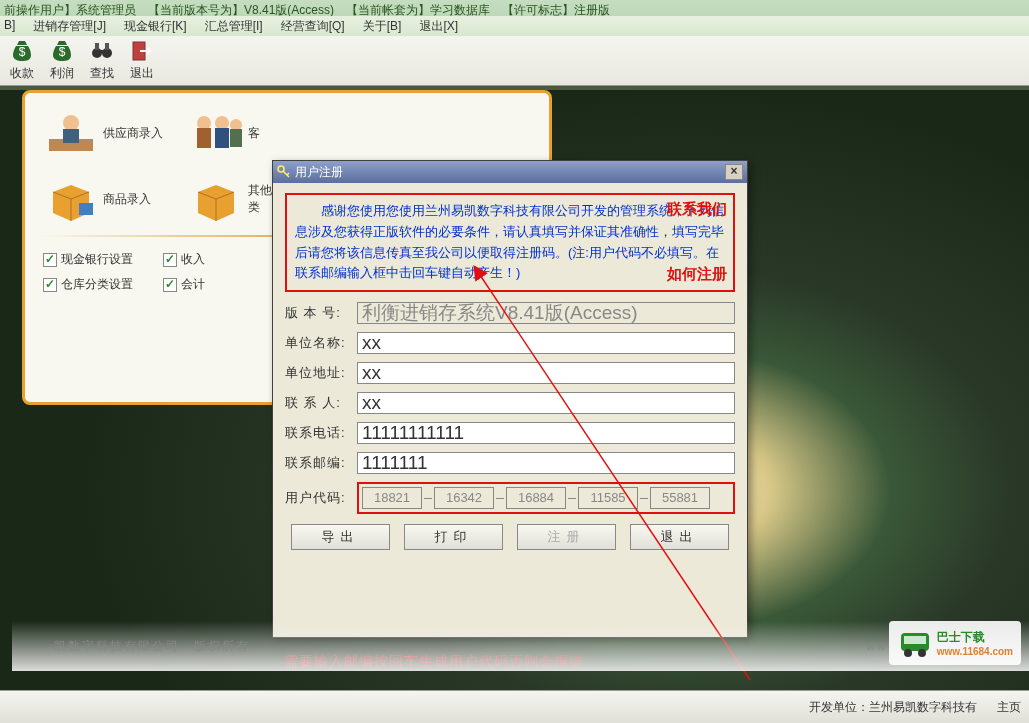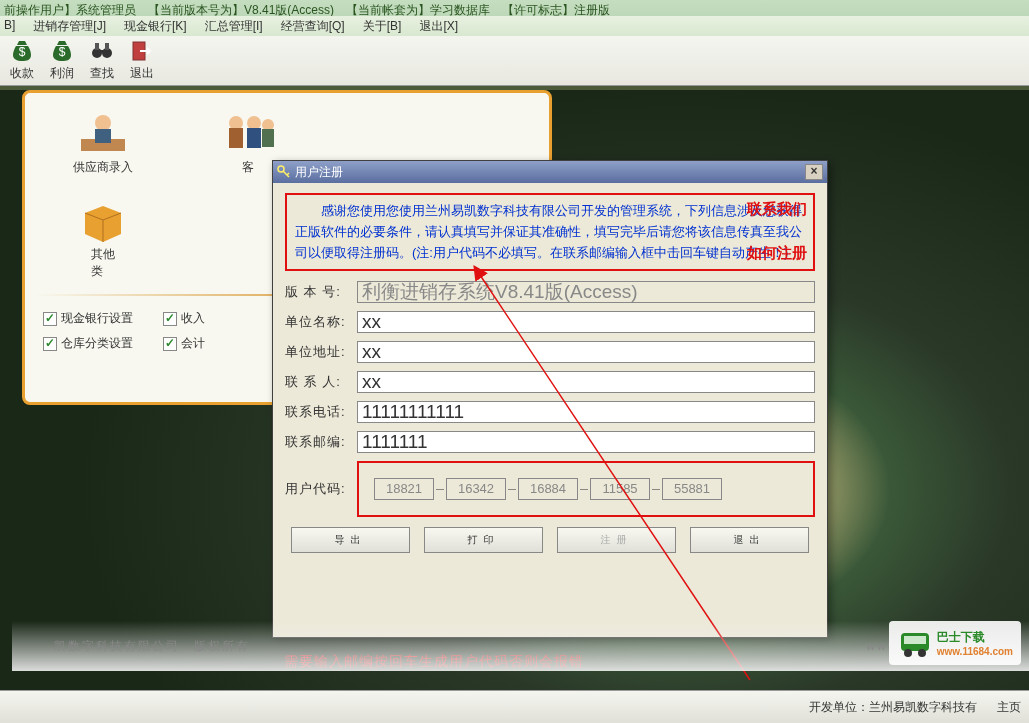--- a/index.html
+++ b/index.html
@@ -5,48 +5,48 @@
 *{box-sizing:border-box;margin:0;padding:0;font-family:"SimSun","Microsoft YaHei",sans-serif;font-size:12px}
 body{width:1029px;height:723px;overflow:hidden;background:#4a5a3a;position:relative}
 .titlebar{height:16px;background:linear-gradient(#c5ddc0,#bdd8b8);color:#2a5520;padding:2px 4px;font-size:12px;white-space:nowrap;overflow:hidden}
 .menubar{height:20px;background:linear-gradient(#e8f0e0,#d8e8d0);padding:2px 4px;display:flex;gap:18px;font-size:12px;color:#333}
 .toolbar{height:50px;background:linear-gradient(#f5f5f0,#e8e8e0);border-bottom:1px solid #999;display:flex;align-items:center;padding:2px}
 .tbtn{width:40px;height:46px;display:flex;flex-direction:column;align-items:center;justify-content:center;gap:2px;font-size:11px;color:#333}
 .tbtn svg{width:24px;height:24px}
 .workspace{position:absolute;left:0;top:90px;right:0;bottom:26px;background:radial-gradient(ellipse 600px 400px at 680px 400px,#f5e8c0 0%,#d8c888 15%,#3a5838 35%,#2a3828 55%,#1a2818 100%)}
 .panel{position:absolute;left:22px;top:0;width:530px;height:315px;background:#f8f8f0;border:3px solid #e8a030;border-radius:8px;padding:10px}
 .iconrow{display:flex;gap:25px;padding:8px;margin-bottom:6px}
-.iconcell{width:120px;display:flex;flex-direction:column;align-items:center;gap:4px;font-size:12px;color:#333}
+.iconcell{width:120px;display:flex;flex-direction:row;align-items:center;gap:4px;font-size:12px;color:#333}
 .iconcell .icopic{width:56px;height:44px}
 .hr{height:2px;background:linear-gradient(90deg,#f8f8f0,#e0b060,#f8f8f0);margin:4px 0 10px}
 .chkrow{display:flex;gap:30px;padding:4px 8px}
 .chk{display:flex;align-items:center;gap:4px;font-size:12px;color:#333}
 .chk .box{width:14px;height:14px;border:1px solid #888;background:#fff;position:relative}
 .chk .box.c::after{content:"✓";position:absolute;left:1px;top:-2px;color:#2a8a2a;font-weight:bold}
-.dialog{position:absolute;left:272px;top:70px;width:556px;height:478px;background:#ece9d8;border:1px solid #404040;box-shadow:3px 3px 8px rgba(0,0,0,.4)}
+.dialog{position:absolute;left:272px;top:70px;width:476px;height:478px;background:#ece9d8;border:1px solid #404040;box-shadow:3px 3px 8px rgba(0,0,0,.4)}
 .dtitle{height:22px;background:linear-gradient(#8ea0c8,#5a6ea0);color:#fff;display:flex;align-items:center;padding:0 4px;font-size:12px}
 .dtitle .keyicon{width:14px;height:14px;margin-right:4px;color:#ffee66}
 .dtitle .closex{margin-left:auto;width:18px;height:16px;background:#d8d0c0;border:1px solid #888;color:#333;text-align:center;line-height:13px;font-weight:bold;font-family:Arial,sans-serif}
 .dbody{padding:10px 12px}
 .msgbox{border:2px solid #e01010;padding:6px 8px;margin-bottom:10px;position:relative;line-height:1.6}
 .greet{color:#b01010;font-size:13px}
 .msgtxt{color:#0030d0;font-size:13px;text-indent:2em}
 .contact{position:absolute;right:6px;top:2px;color:#e01010;font-weight:bold;font-size:15px;text-decoration-color:#e01010}
 .howto{position:absolute;right:6px;bottom:4px;color:#e01010;font-weight:bold;font-size:15px;text-decoration-color:#e01010}
 .frow{display:flex;align-items:center;margin-bottom:8px;gap:6px}
 .flabel{width:66px;font-size:13px;color:#333;white-space:nowrap;letter-spacing:1px}
 .finput{flex:1;height:22px;border:1px solid #888;background:#fff;padding:2px 4px;font-size:19px;color:#333}
 .finput.gray{background:#ece9d8;color:#888}
-.codegroup{display:flex;align-items:center;gap:2px;border:2px solid #e01010;padding:15px;flex:1}
+.codegroup{display:flex;align-items:center;gap:2px;border:2px solid #e01010;padding:3px;flex:1}
 .codebox{width:60px;height:22px;border:1px solid #888;background:#ece9d8;color:#888;text-align:center;line-height:20px;font-size:13px}
 .dash{width:8px;height:1px;background:#888}
 .reggroup{display:flex;align-items:center;gap:2px;flex:1}
 .regbox{width:60px;height:22px;border:1px solid #888;background:#fff}
 .btnrow{display:flex;gap:14px;margin-top:10px;padding:0 6px}
-.dbtn{flex:1;height:26px;border:1px solid #888;background:linear-gradient(#f8f8f0,#e0e0d8);font-size:10px;color:#333;display:flex;align-items:center;justify-content:center;letter-spacing:6px}
+.dbtn{flex:1;height:26px;border:1px solid #888;background:linear-gradient(#f8f8f0,#e0e0d8);font-size:13px;color:#333;display:flex;align-items:center;justify-content:center;letter-spacing:6px}
 .dbtn.dis{color:#aaa}
 .annot{position:absolute;left:284px;top:563px;color:#e01010;font-size:14px;letter-spacing:1px}
 .arrow{position:absolute;left:470px;top:175px;pointer-events:none}
 .footerfade{position:absolute;left:12px;right:0;bottom:26px;height:50px;background:linear-gradient(rgba(255,255,255,0),rgba(240,240,240,.9));display:flex;align-items:center;padding:0 42px;color:#888;font-size:18px;letter-spacing:2px}
 .footerfade .r{margin-left:auto}
 .statusbar{position:absolute;left:0;right:0;bottom:0;height:26px;background:linear-gradient(#f5f5f0,#e0e0d8);border-top:1px solid #999;display:flex;align-items:center;padding:16px 8px;gap:20px;font-size:12px;color:#333}
 .statusbar .r{margin-left:auto;display:flex;align-items:center;gap:4px}
 .logo{position:absolute;right:8px;bottom:32px;display:flex;align-items:center;gap:4px;background:rgba(255,255,255,.9);padding:4px 8px;border-radius:4px;font-size:14px;color:#2a8a2a;font-weight:bold}
 .logo svg{width:36px;height:36px}
 </style>
@@ -121,20 +121,28 @@
             <rect x="42" y="18" width="12" height="18" fill="#507050"></rect>
           </svg>
 <span>客</span>
 </div>
 </div>
 <div class="iconrow">
 <div class="iconcell">
 <svg class="icopic" viewBox="0 0 56 44">
             <path d="M10 15 L28 8 L46 15 L46 36 L28 44 L10 36 Z" fill="#e8a030"></path>
             <path d="M10 15 L28 22 L46 15 M28 22 L28 44" stroke="#b07020" fill="none"></path>
+            <rect x="36" y="26" width="14" height="12" fill="#4080c0"></rect>
+          </svg>
+<span>商品录入</span>
+</div>
+<div class="iconcell">
+<svg class="icopic" viewBox="0 0 56 44">
+            <path d="M10 15 L28 8 L46 15 L46 36 L28 44 L10 36 Z" fill="#e8a030"></path>
+            <path d="M10 15 L28 22 L46 15 M28 22 L28 44" stroke="#b07020" fill="none"></path>
           </svg>
 <span><span>其他</span><br><span>类</span></span>
 </div>
 </div>
 <div class="hr"></div>
 <div class="chkrow">
 <div class="chk">
           <div class="box c"></div>
           <span>现金银行设置</span>
         </div>

